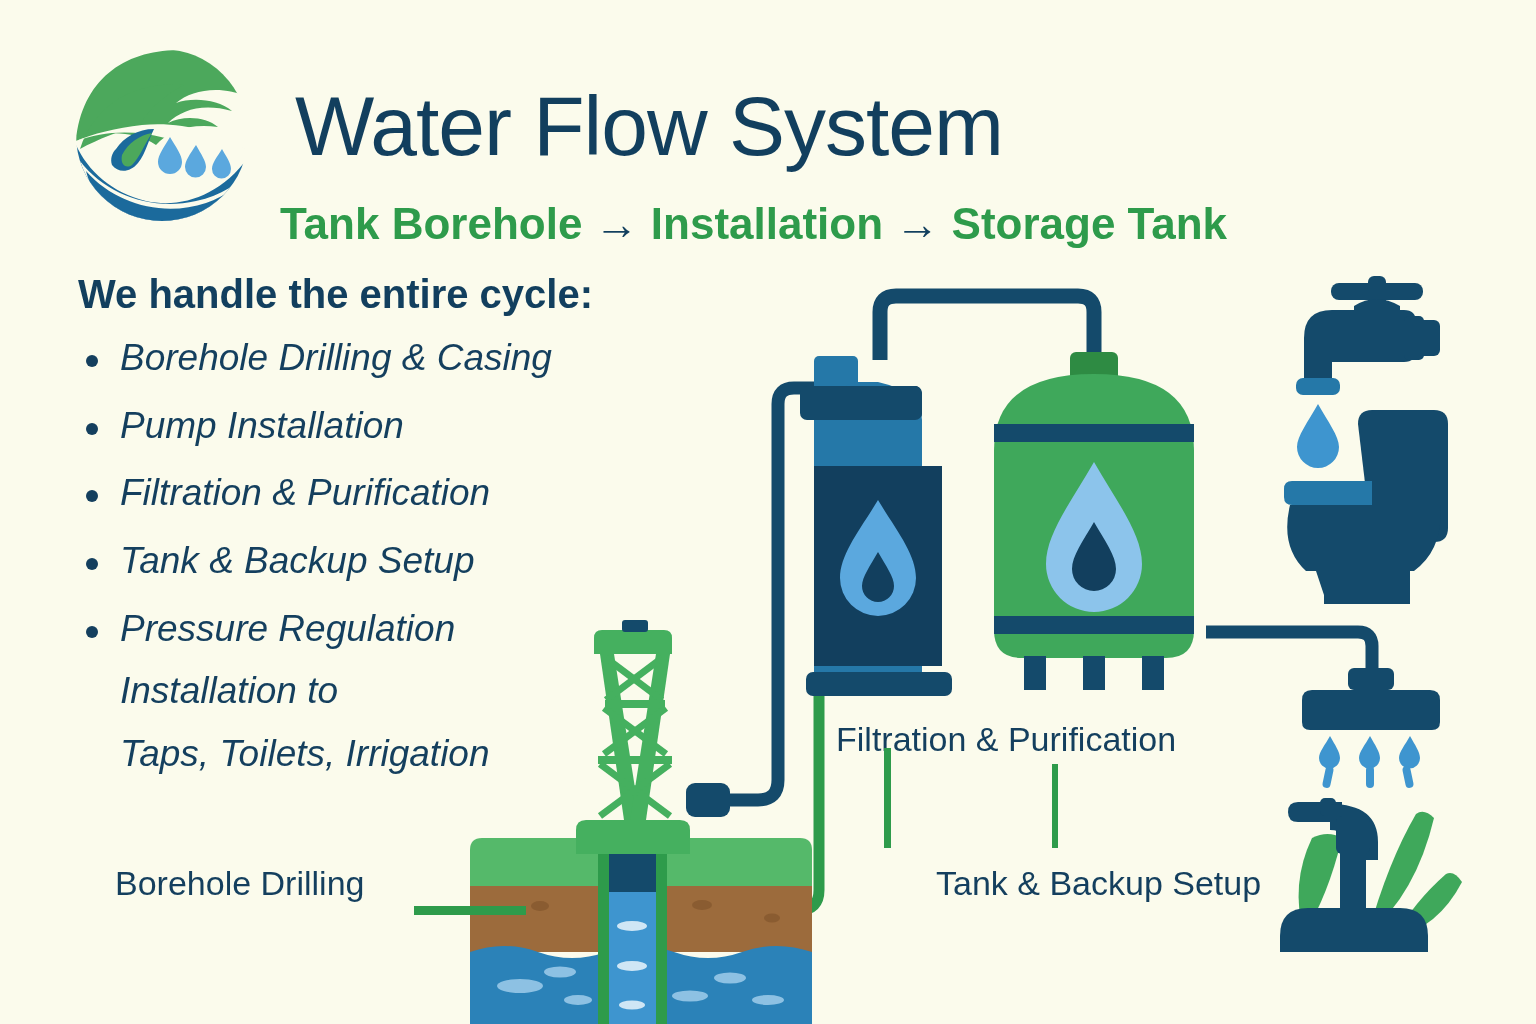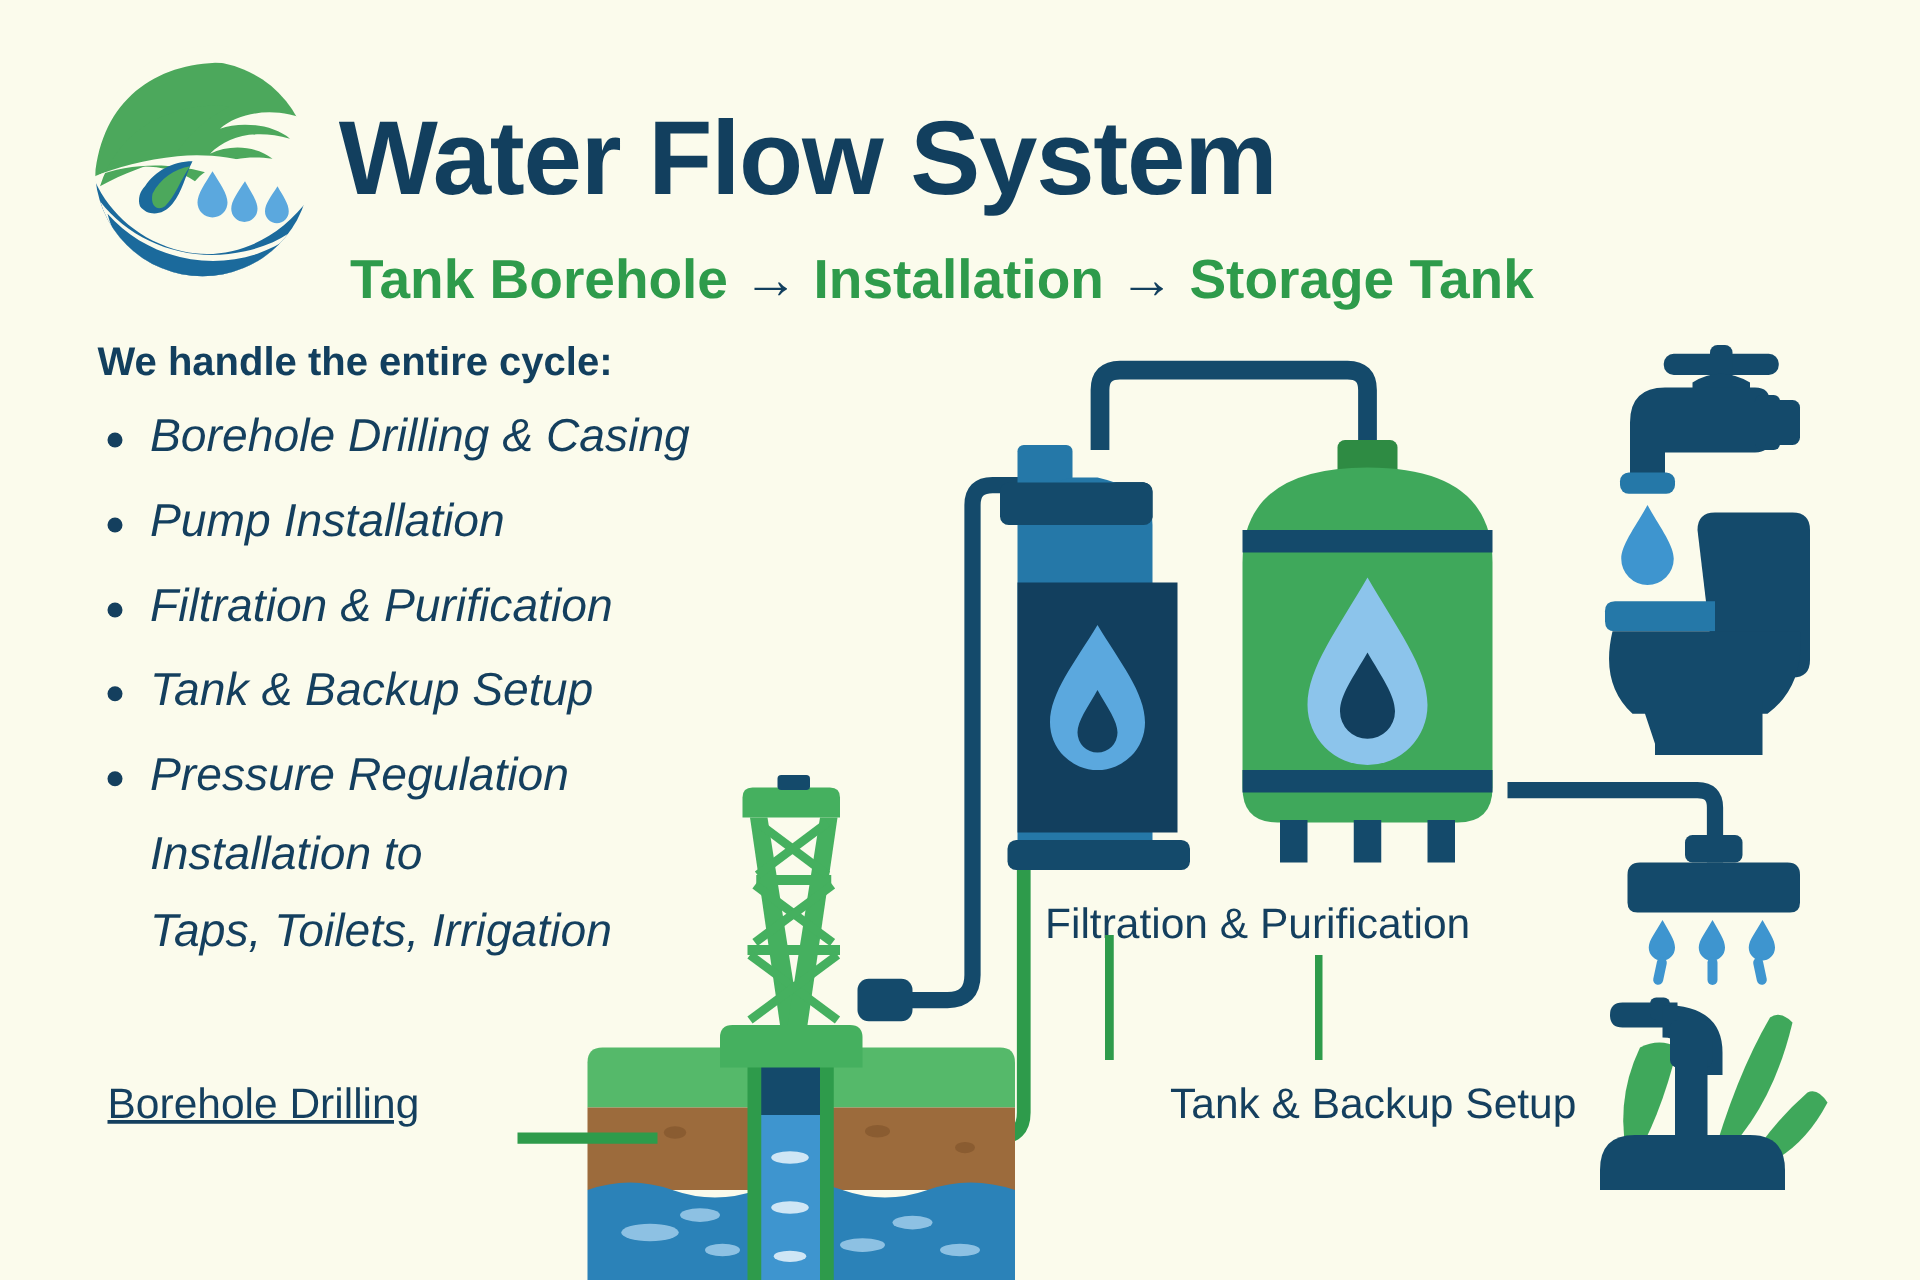--- a/index.html
+++ b/index.html
@@ -9,52 +9,52 @@
     font-family:"Liberation Sans", sans-serif;
     overflow:hidden;
     position:relative;
   }
   .stage{position:absolute;left:0;top:0;width:1536px;height:1024px;}
 
   
   .header{position:absolute;left:72px;top:40px;width:1320px;height:190px;}
   .logo{position:absolute;left:0;top:5px;width:180px;height:180px;}
   .title{
-    position:absolute;left:199px;top:44px;
-    font-size:84px;font-weight:bold;color:#123F5E;
+    position:absolute;left:223px;top:44px;
+    font-size:84px;font-weight:normal;color:#123F5E;
     letter-spacing:-1px;line-height:1;white-space:nowrap;
   }
   .subtitle{
     position:absolute;left:208px;top:162px;
     font-size:44px;color:#2E9B4B;font-weight:600;
     white-space:nowrap;line-height:1;
   }
   .subtitle .arrow{color:#123F5E;font-weight:400;}
 
   
   .list-block{position:absolute;left:78px;top:272px;width:620px;}
   .list-head{
-    font-size:32px;font-weight:600;color:#123F5E;
+    font-size:40px;font-weight:600;color:#123F5E;
     margin:0 0 22px 0;line-height:1.1;
   }
   ul.services{list-style:none;margin:0;padding:0;font-style:italic;}
   ul.services li{
     font-size:37px;color:#143F5E;line-height:1.1;
     margin:0 0 27px 0;position:relative;padding-left:42px;
     white-space:nowrap;
   }
   ul.services li .dot{
     position:absolute;left:8px;top:17px;width:12px;height:12px;
     border-radius:50%;background:#143F5E;
   }
   ul.services li .sub{display:block;padding-left:0;margin-top:22px;}
 
   
   .lbl{position:absolute;font-size:34px;color:#143F5E;line-height:1.25;white-space:nowrap;}
-  #lbl-borehole{left:86px;top:862px;text-decoration:underline;}
+  #lbl-borehole{left:115px;top:862px;}
   #lbl-filtration{left:836px;top:718px;}
   #lbl-tank{left:936px;top:862px;}
 
   
   .conn{position:absolute;background:#2E9B4B;}
   #conn-borehole{left:414px;top:906px;width:112px;height:9px;}
   #conn-filtration{left:1052px;top:764px;width:6px;height:84px;}
   #conn-tankup{left:884px;top:748px;width:7px;height:100px;}
 
   svg{display:block;}

